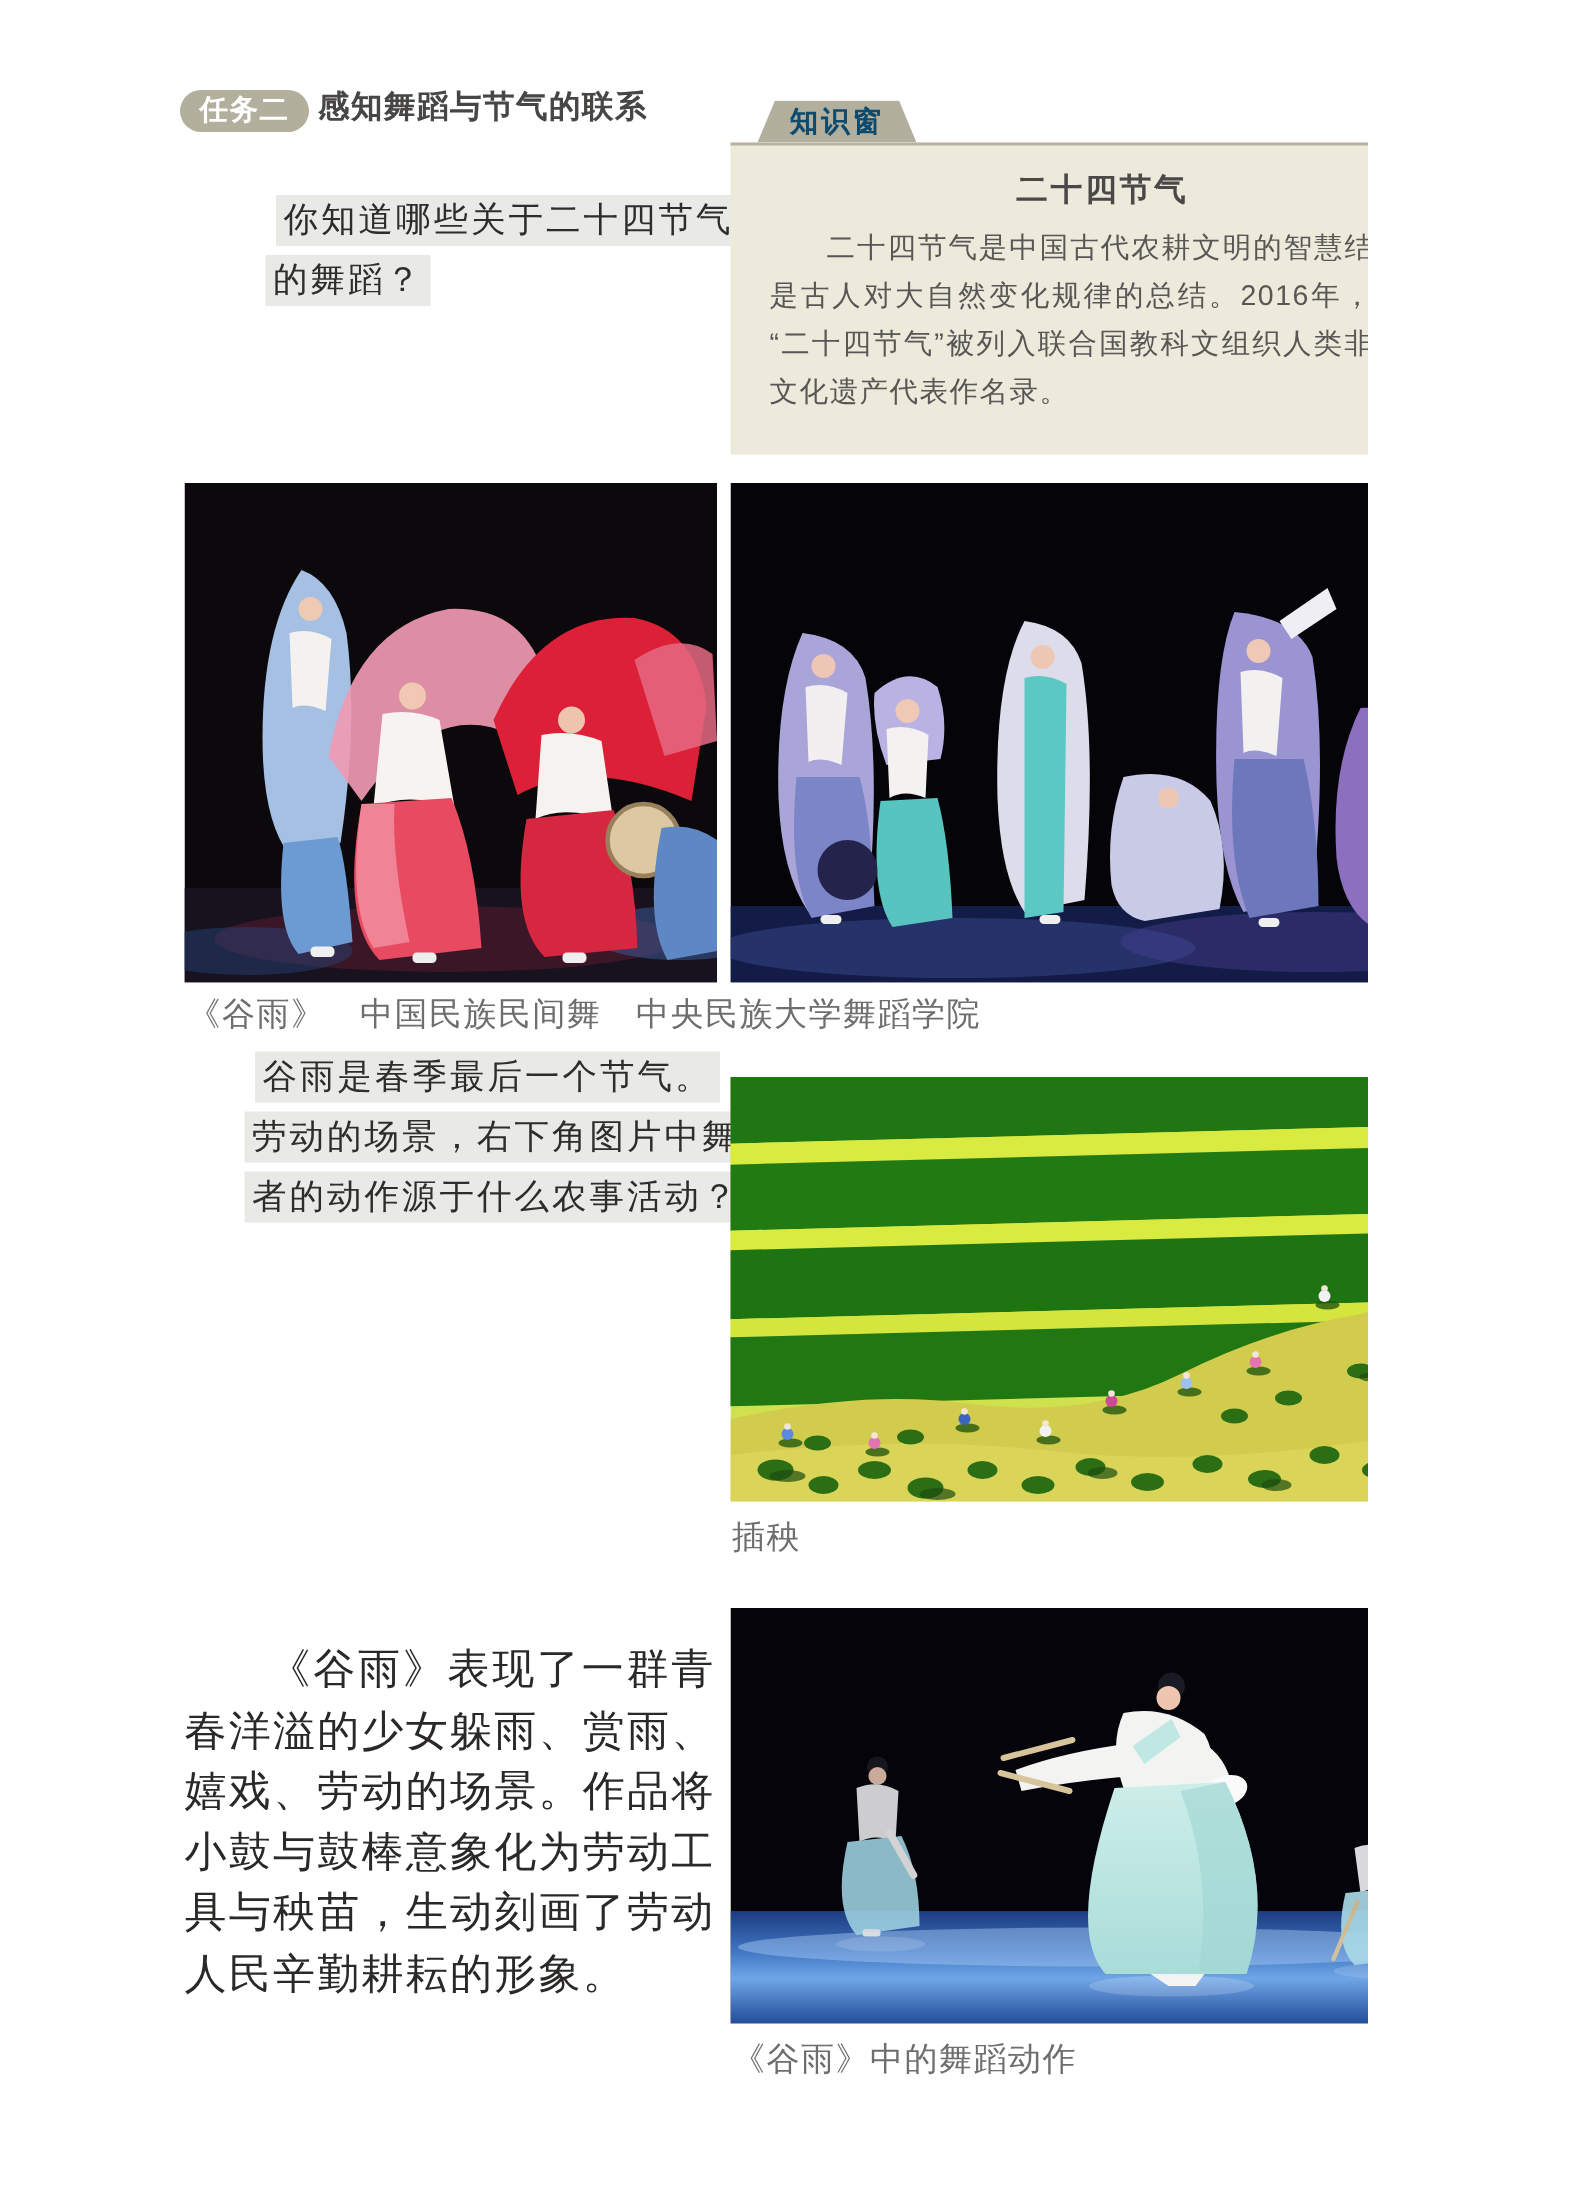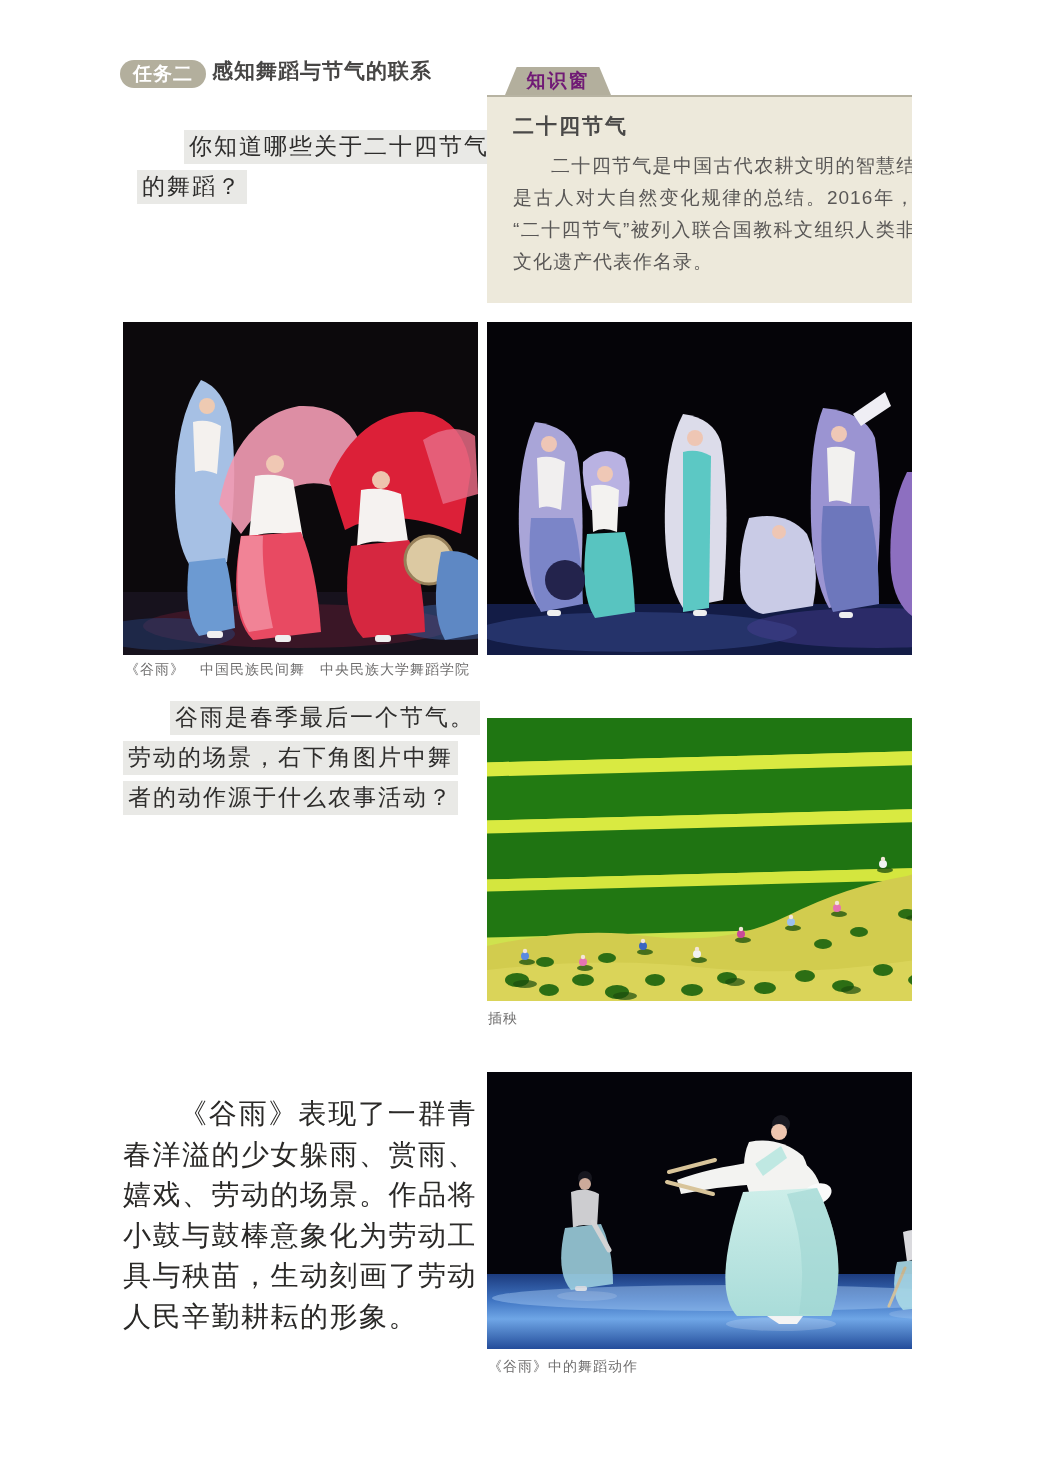--- a/index.html
+++ b/index.html
@@ -15,47 +15,47 @@
   }
   .task-title{
     position:absolute;left:212px;top:57px;
     font-size:21px;font-weight:bold;color:#474645;letter-spacing:1px;
   }
   
   .kai{
     position:absolute;font-family:"Liberation Serif",serif;
     font-size:23px;color:#2e2d2c;line-height:40px;letter-spacing:2px;
   }
-  .kai .qline{white-space:nowrap;}
+  .kai .qline{white-space:nowrap;margin-left:40px;}
   .kai .indent{margin-left:47px;}
   .hl{background:#e9e9e6;padding:4px 5px 5px;}
   
   .kbox{position:absolute;left:487px;top:67px;width:496px;}
   .kbox-tab{
     margin-left:18px;width:106px;height:28px;background:#b3af9d;
     clip-path:polygon(0% 100%,11% 0%,89% 0%,100% 100%);
-    color:#701a75;font-weight:bold;font-size:19px;letter-spacing:2px;
+    color:#0c4a6e;font-weight:bold;font-size:19px;letter-spacing:2px;
     display:flex;align-items:center;justify-content:center;
   }
   .kbox-body{
     background:#ede9db;border-top:2px solid #b7b3a2;
     padding:13px 26px 25px;box-sizing:border-box;width:496px;
   }
   .kbox-title{
-    text-align:left;font-size:21px;font-weight:bold;color:#4a4948;
+    text-align:center;font-size:21px;font-weight:bold;color:#4a4948;
     letter-spacing:2px;margin:2px 0 10px;
   }
   .kbox-text{
     font-size:19px;color:#595756;line-height:32px;letter-spacing:1px;
     text-indent:2em;text-align:justify;margin:0;
   }
   
   .photo{position:absolute;display:block;}
   .caption{
-    position:absolute;font-size:14px;color:#6f6e6e;letter-spacing:1px;white-space:nowrap;
+    position:absolute;font-size:22px;color:#6f6e6e;letter-spacing:1px;white-space:nowrap;
   }
   
   .para{
     position:absolute;left:123px;top:1066px;width:354px;
     font-family:"Liberation Serif",serif;font-size:28px;color:#2a2927;
     line-height:40.5px;letter-spacing:1.5px;text-indent:2em;text-align:justify;
   }
   .pagenum{
     position:absolute;left:965px;top:1392px;
     font-size:20px;font-weight:bold;color:#3a3a3a;letter-spacing:1px;

